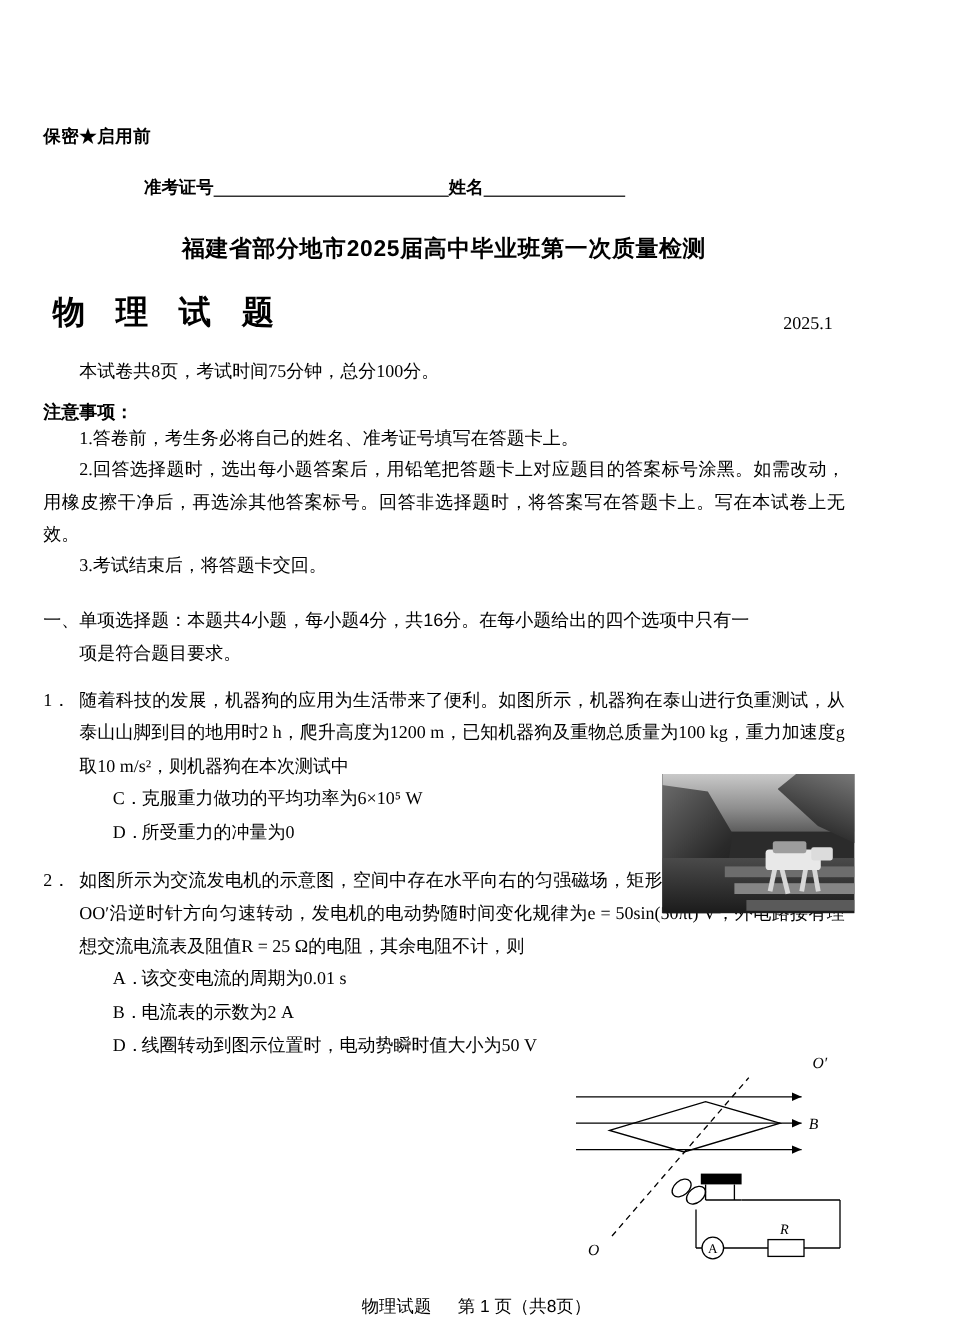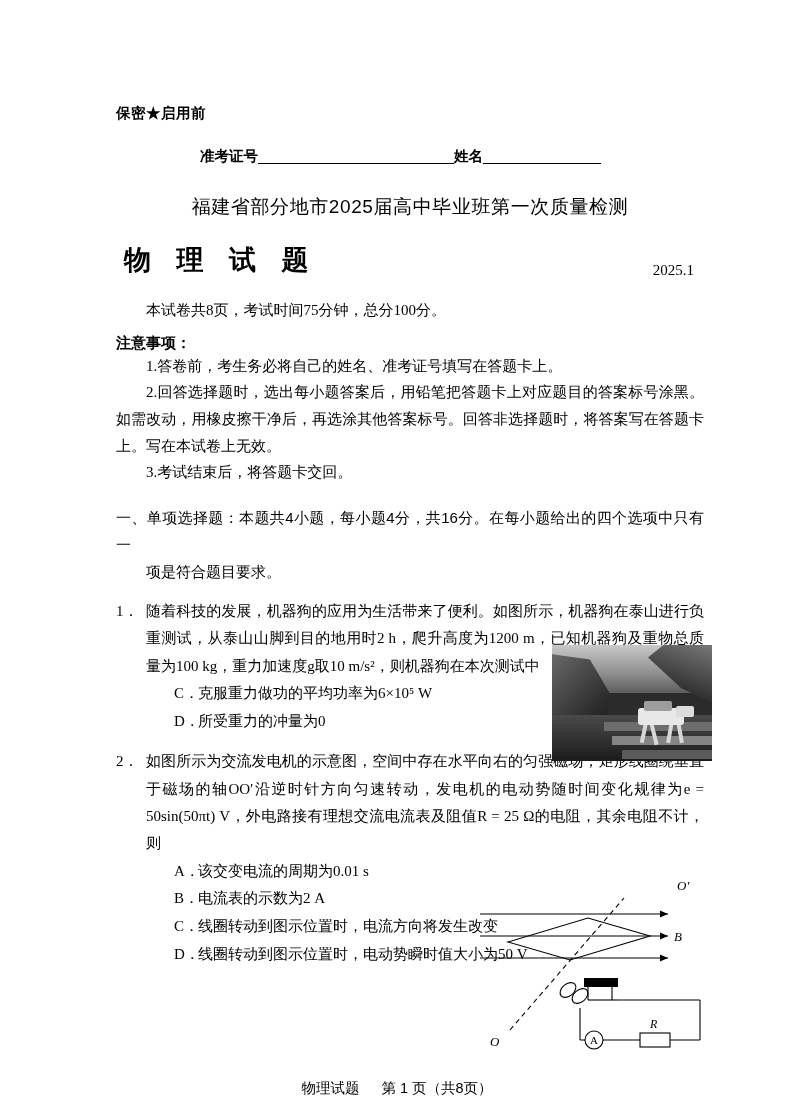--- a/index.html
+++ b/index.html
@@ -13,21 +13,21 @@
     font-family: "Liberation Serif", serif;
     color: #000;
     position: relative;
     overflow: hidden;
   }
   .page {
     position: relative;
     width: 776px;
     height: 1120px;
     box-sizing: border-box;
-    padding: 104px 72px 0 116px;
+    padding: 104px 72px 0 36px;
   }
   .confidential {
     font-family: "Liberation Sans", sans-serif;
     font-weight: bold;
     font-size: 14.5px;
     letter-spacing: 0.5px;
   }
   .idline {
     margin-top: 24px;
     padding-left: 84px;
@@ -48,21 +48,21 @@
     text-align: center;
     font-size: 14.5px;
     font-family: "Liberation Sans", sans-serif;
     font-weight: bold;
     margin-top: 6px;
     padding-right: 30px;
   }
   .main-title {
     text-align: center;
     font-family: "Liberation Sans", sans-serif;
-    font-weight: normal;
+    font-weight: bold;
     font-size: 19px;
     margin-top: 28px;
     letter-spacing: 0.6px;
   }
   .paper-title-row {
     position: relative;
     margin-top: 22px;
     height: 40px;
   }
   .paper-title {
@@ -255,21 +255,20 @@
   </div>
   <div class="opt"><span class="ol">C．</span><span>克服重力做功的平均功率为6×10⁵ W</span></div>
   <div class="opt"><span class="ol">D．</span><span>所受重力的冲量为0</span></div>
 
   <div class="q">
     <span class="q-num">2．</span>
     <div class="q-body">如图所示为交流发电机的示意图，空间中存在水平向右的匀强磁场，矩形线圈绕垂直于磁场的轴OO′沿逆时针方向匀速转动，发电机的电动势随时间变化规律为e = 50sin(50πt) V，外电路接有理想交流电流表及阻值R = 25 Ω的电阻，其余电阻不计，则</div>
   </div>
   <div class="opt"><span class="ol">A．</span><span>该交变电流的周期为0.01 s</span></div>
   <div class="opt"><span class="ol">B．</span><span>电流表的示数为2 A</span></div>
-  <div class="opt"><span class="ol">C．</span><span>线圈转动到图示位置时，电流方向将发生改变</span></div>
   <div class="opt"><span class="ol">D．</span><span>线圈转动到图示位置时，电动势瞬时值大小为50 V</span></div>
 
   <div class="fig-dog">
     <div class="sky"></div>
     <div class="rockR"></div>
     <div class="rockL"></div>
     <div class="ground"></div>
     <div class="step1"></div>
     <div class="step2"></div>
     <div class="step3"></div>

